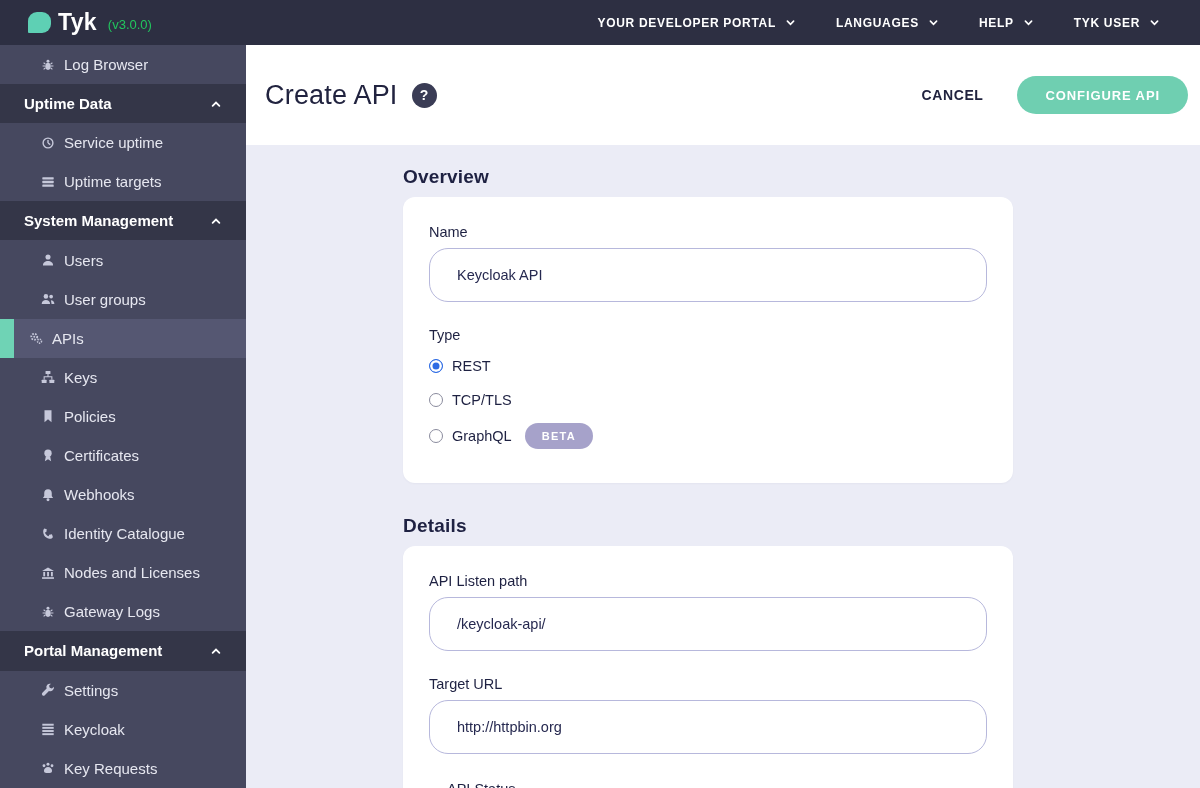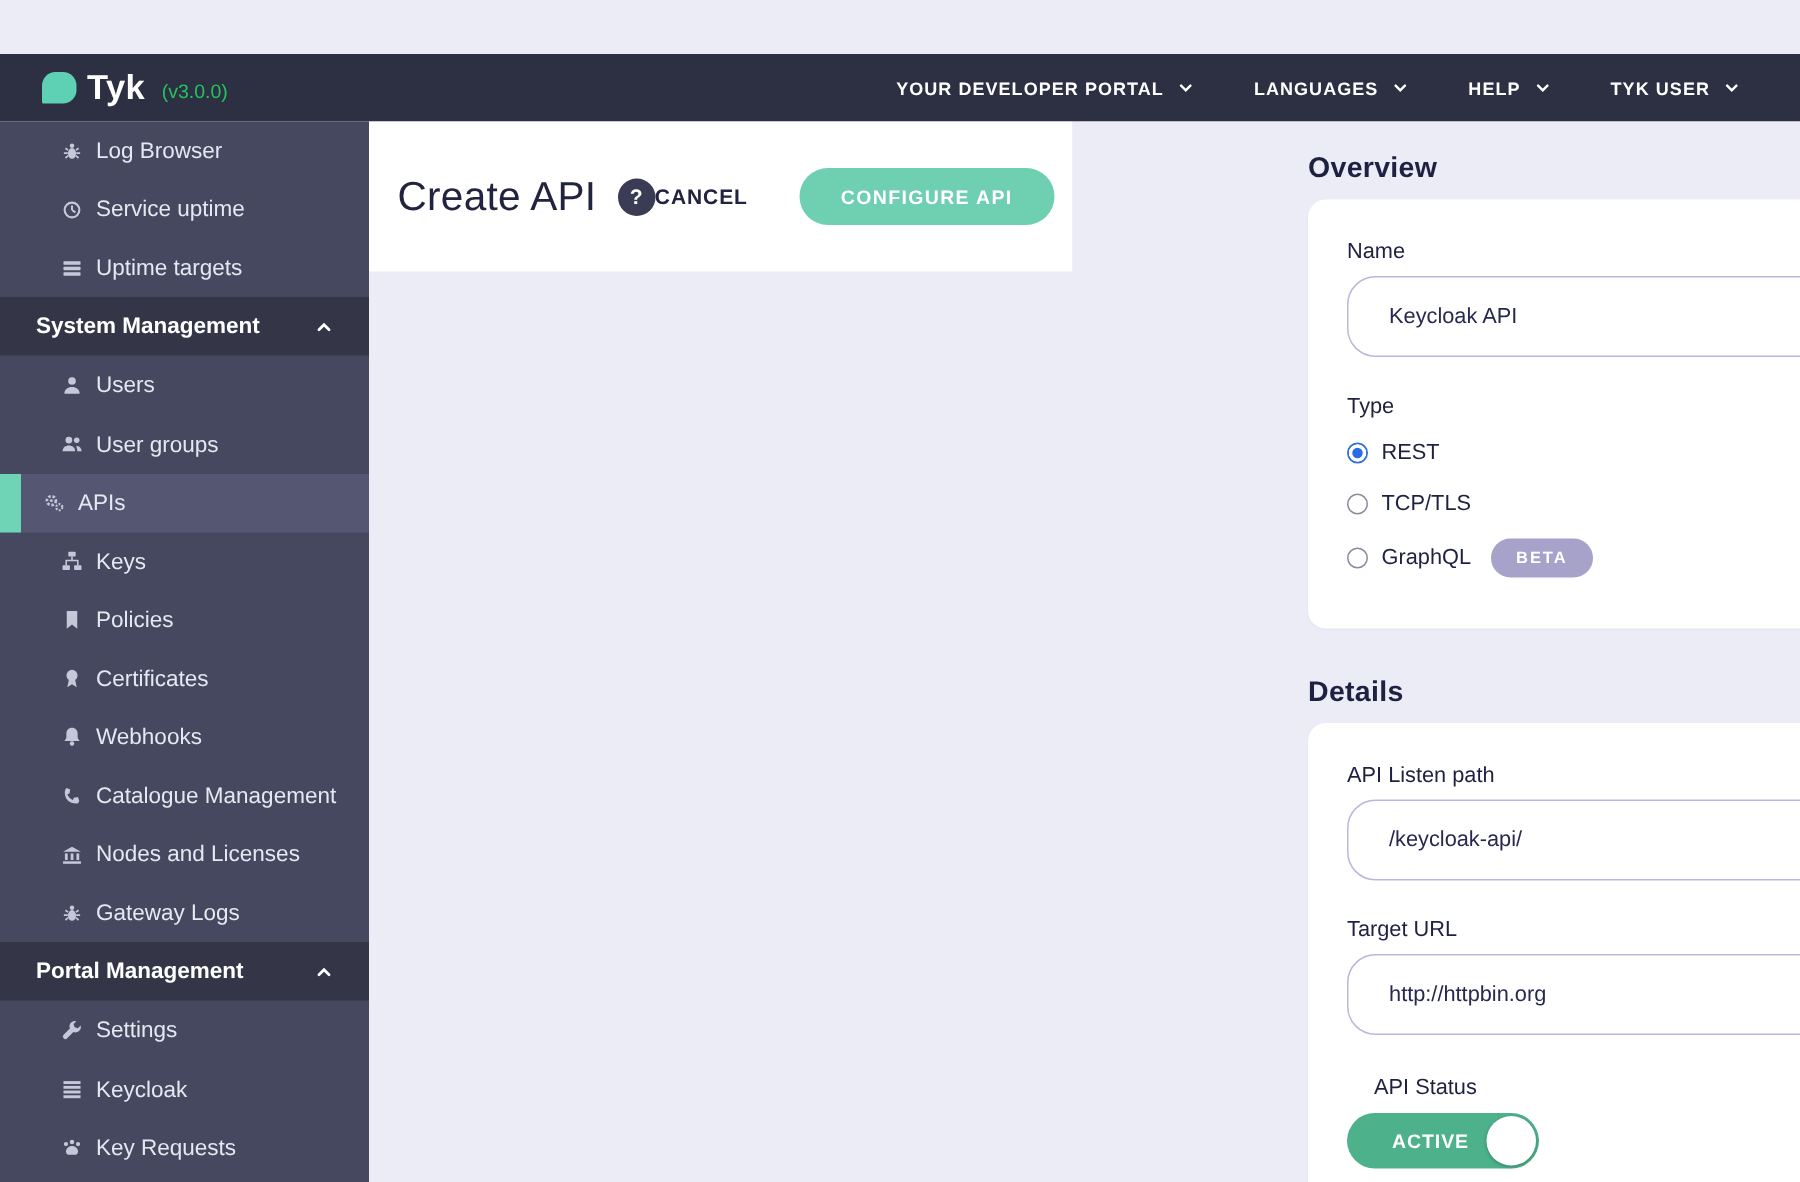--- a/index.html
+++ b/index.html
@@ -1,19 +1,19 @@
 <!DOCTYPE html>
 <html><head>
 <meta charset="utf-8">
 <style>
   * { margin:0; padding:0; box-sizing:border-box; }
   html,body { width:1200px; height:788px; overflow:hidden; font-family:"Liberation Sans", sans-serif; background:#EBECF6; }
 
   
-  .navbar { height:45px; background:#2D2F42; display:flex; align-items:center; justify-content:space-between; padding:0 40px 0 28px;margin-top:36px; }
+  .navbar { height:45px; background:#2D2F42; display:flex; align-items:center; justify-content:space-between; padding:0 40px 0 28px; }
   .brand { display:flex; align-items:center; gap:7px; }
   .brand-leaf { width:23px; height:21px; background:#5ED0B4; border-radius:9px 9px 9px 1px; }
   .brand-name { color:#fff; font-size:23px; font-weight:700; letter-spacing:.3px; }
   .brand-version { color:#22c55e; font-size:13px; margin-left:4px; margin-top:3px; }
   .nav-menu { display:flex; align-items:center; gap:40px; }
   .nav-menu-item { display:flex; align-items:center; gap:9px; color:#fff; font-size:12px; font-weight:700; letter-spacing:.7px; cursor:pointer; }
   .chev-down { width:11px; height:11px; color:#fff; }
 
   
   .shell { display:flex; height:743px; }
@@ -24,21 +24,21 @@
   .nav-row.item { padding-left:40px; }
   .nav-row.item .nav-label { color:#E6E7F0; font-size:15px; font-weight:500; }
   .nav-row.section { background:#343648; padding:0 24px; justify-content:space-between; }
   .nav-row.section .nav-label { color:#FFFFFF; font-size:15px; font-weight:700; }
   .nav-row.selected { background:#555772; border-left:14px solid #6FD3B5; padding-left:14px; }
   .nav-icon { width:15px; height:15px; margin-right:9px; color:#C6C8DA; flex:none; display:flex; align-items:center; justify-content:center; }
   .nav-icon svg { width:14px; height:14px; display:block; }
   .chev-up { width:12px; height:12px; color:#FFFFFF; }
 
   
-  .main { flex:1; display:flex; flex-direction:row; min-width:0; }
+  .main { flex:1; display:flex; flex-direction:column; min-width:0; }
   .page-header { height:100px; background:#FFFFFF; display:flex; align-items:center; justify-content:space-between; padding:0 12px 0 19px; flex:none; }
   .ph-left { display:flex; align-items:center; gap:14px; }
   .page-title { font-size:27px; font-weight:500; color:#21233F; letter-spacing:.2px; }
   .help-badge { width:25px; height:25px; border-radius:50%; background:#3A3C55; color:#fff; font-size:14px; font-weight:700; display:flex; align-items:center; justify-content:center; cursor:pointer; }
   .ph-right { display:flex; align-items:center; }
   .cancel-btn { background:none; border:none; font-family:inherit; font-size:14px; font-weight:700; letter-spacing:.6px; color:#21233F; margin-right:34px; cursor:pointer; }
   .configure-btn { height:38px; padding:0 28px; border:none; border-radius:19px; background:#6FCFB1; color:#fff; font-family:inherit; font-size:13px; font-weight:700; letter-spacing:.9px; cursor:pointer; }
 
   
   .content { flex:1; background:#EBECF6; padding:21px 0 0 157px; overflow:hidden; }
@@ -107,20 +107,26 @@
             <g fill="none" stroke="currentColor" stroke-width="1.3">
               <path d="M3 5.5L5 7M3 13l2-1.8M1.8 9.2h3M13 5.5L11 7M13 13l-2-1.8M14.2 9.2h-3"></path>
             </g>
             <circle cx="8" cy="3.6" r="1.7" fill="currentColor"></circle>
             <ellipse cx="8" cy="9.5" rx="3.1" ry="4.1" fill="currentColor"></ellipse>
           </svg>
         </span>
       <span class="nav-label">Log Browser</span>
     </div>
 
+    <div class="nav-row section">
+      <span class="nav-label">Uptime Data</span>
+      <svg class="chev-up" viewBox="0 0 16 16" fill="none" stroke="currentColor" stroke-width="2.4" stroke-linecap="round">
+          <path d="M3.5 10.5L8 6l4.5 4.5"></path>
+        </svg>
+    </div>
 
     <div class="nav-row item">
       <span class="nav-icon">
           <svg viewBox="0 0 16 16" fill="none" stroke="currentColor" stroke-width="1.6">
             <circle cx="8" cy="8" r="5.6"></circle>
             <path d="M8 8V4.6M8 8l2.6 1.8"></path>
           </svg>
         </span>
       <span class="nav-label">Service uptime</span>
     </div>
@@ -216,21 +222,21 @@
         </span>
       <span class="nav-label">Webhooks</span>
     </div>
 
     <div class="nav-row item">
       <span class="nav-icon">
           <svg viewBox="0 0 16 16" fill="currentColor">
             <path d="M3.8 1.6l2.8 1-.5 3.1-1.7.6c.8 2 2.3 3.5 4.3 4.3l.7-1.7 3.1-.5 1 2.8c0 1.2-1 2.2-2.2 2.2-5.4 0-8.8-3.4-8.8-8.6 0-1.2.6-2.7 1.3-3.2z"></path>
           </svg>
         </span>
-      <span class="nav-label">Catalogue Management</span>
+      <span class="nav-label">Identity Catalogue</span>
     </div>
 
     <div class="nav-row item">
       <span class="nav-icon">
           <svg viewBox="0 0 16 16" fill="currentColor">
             <path d="M1.2 5.6L8 1.8l6.8 3.8z"></path>
             <rect x="2.6" y="6.8" width="2.1" height="5"></rect>
             <rect x="7" y="6.8" width="2.1" height="5"></rect>
             <rect x="11.4" y="6.8" width="2.1" height="5"></rect>
             <rect x="1.2" y="12.8" width="13.6" height="1.9"></rect>

